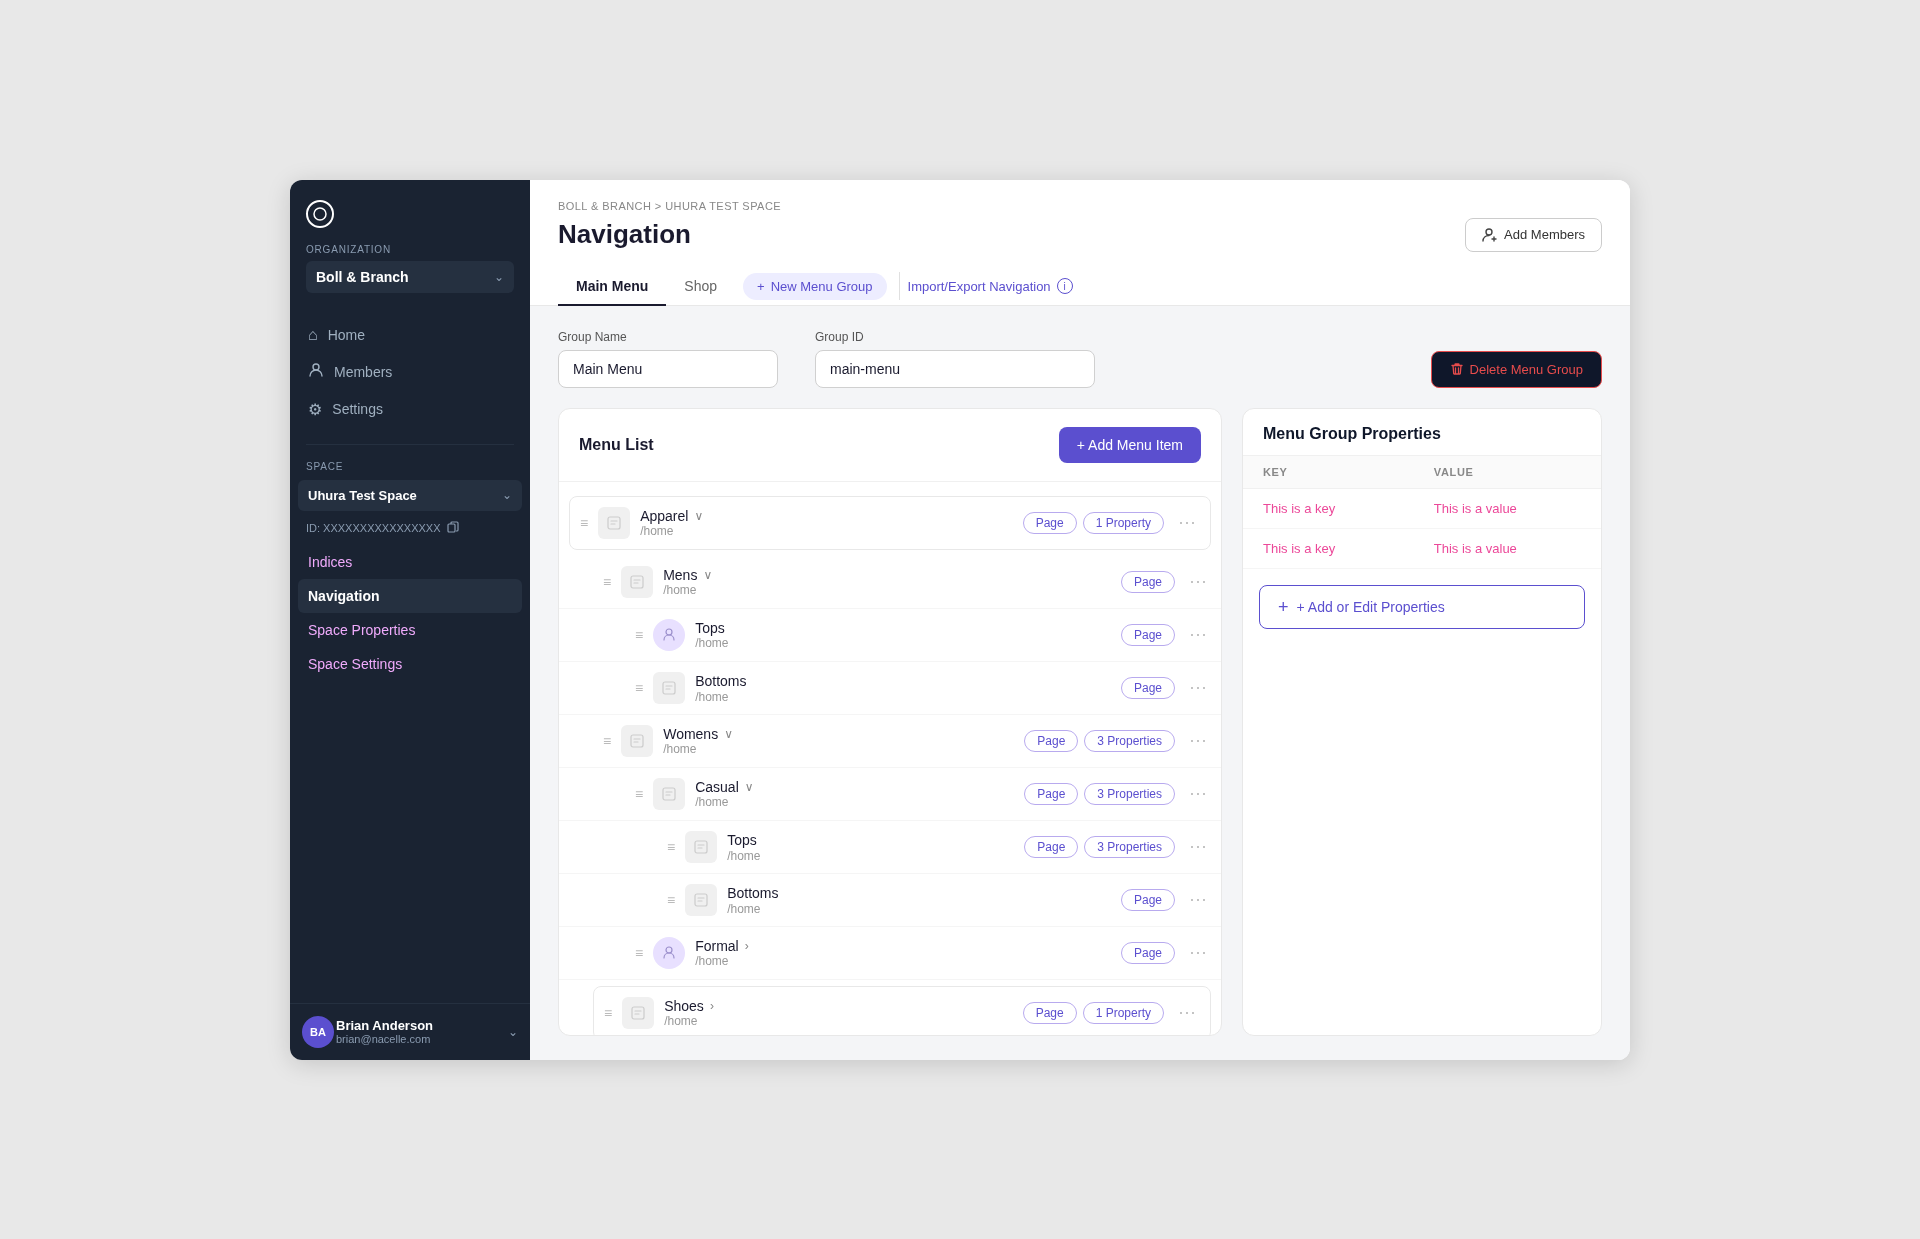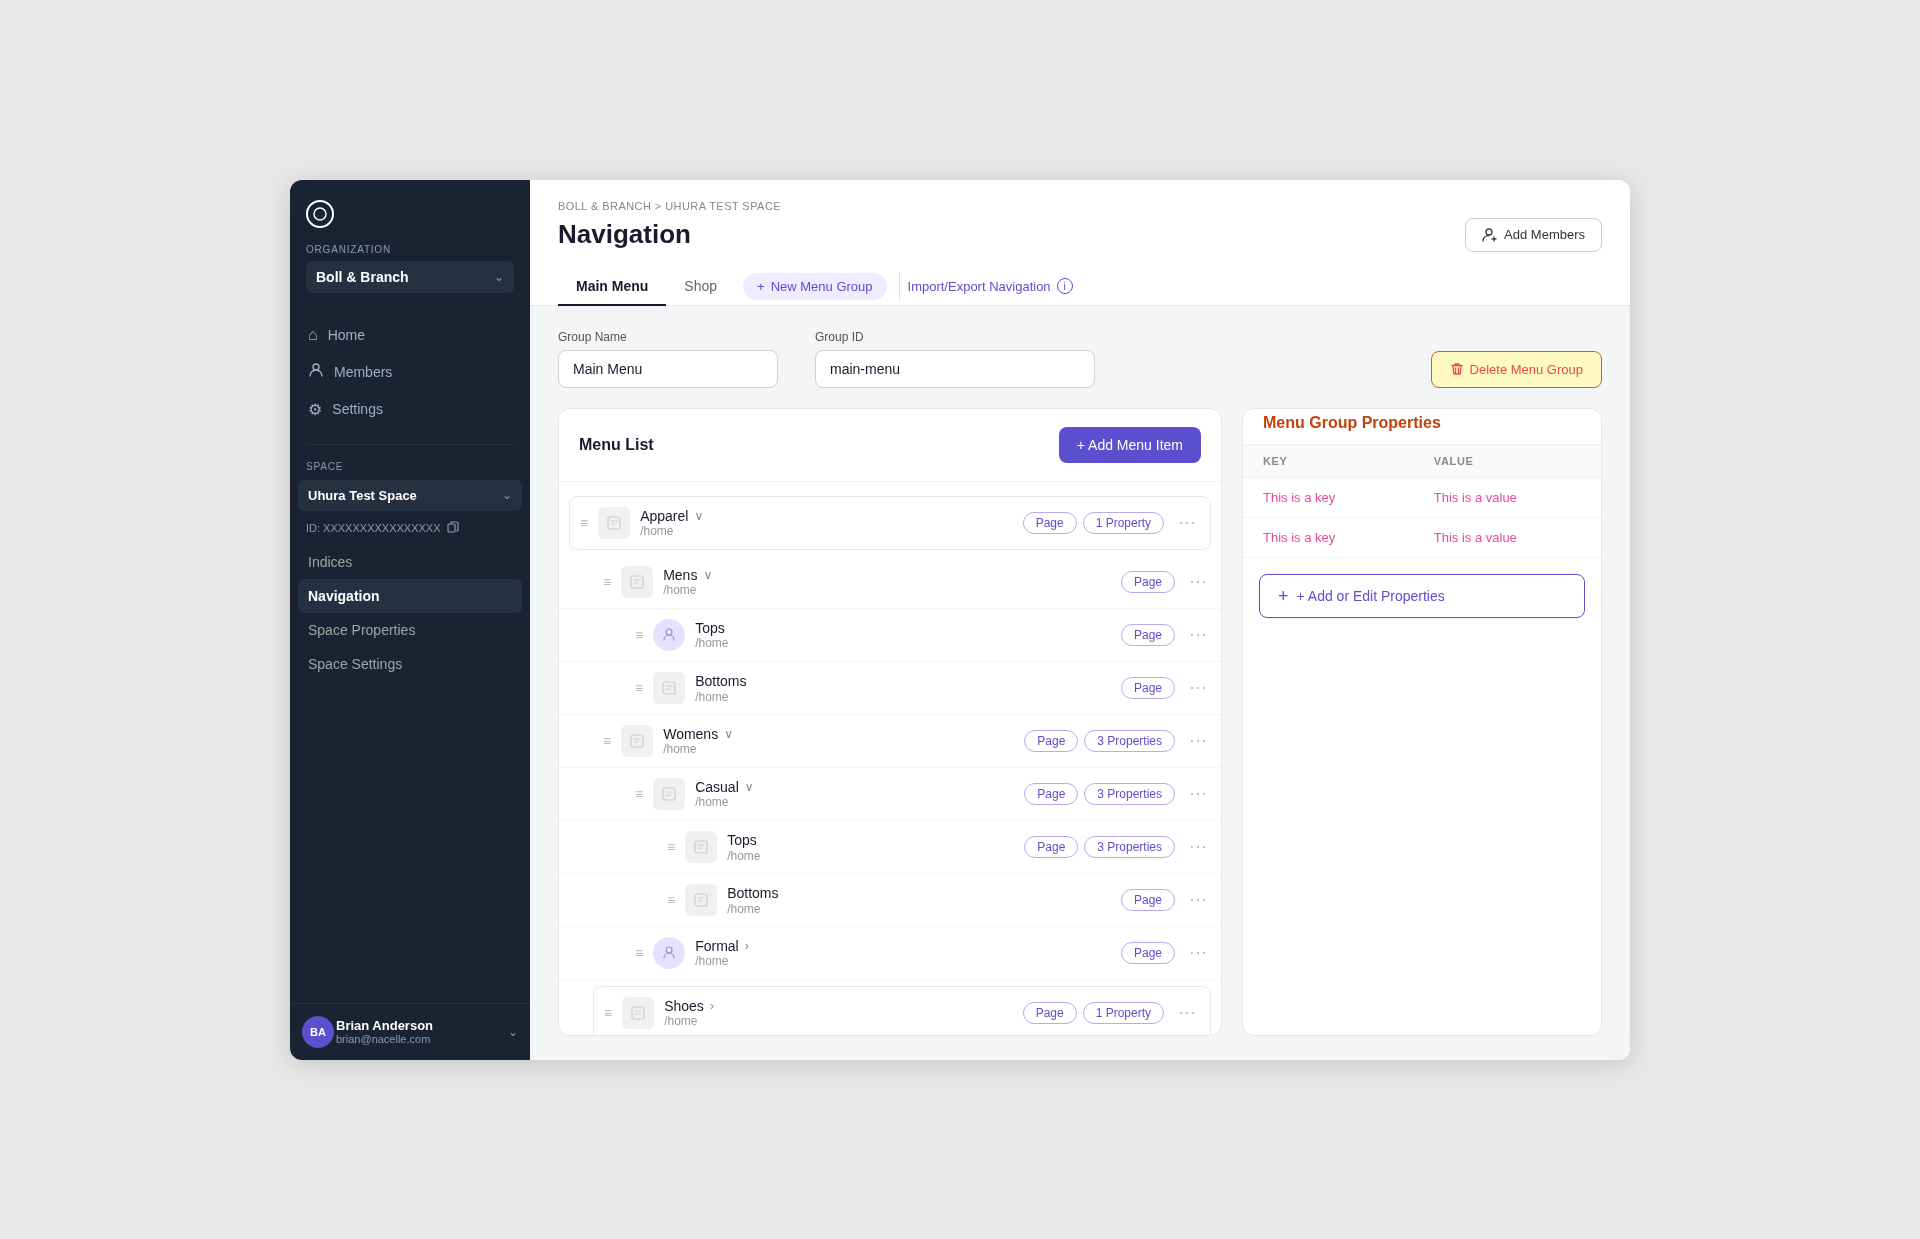--- a/index.html
+++ b/index.html
@@ -103,21 +103,21 @@
     }
 
     .sidebar-space-nav {
       padding: 4px 8px;
     }
     .sidebar-space-nav-item {
       display: flex; align-items: center;
       padding: 9px 10px;
       border-radius: 6px;
       cursor: pointer;
-      color: #a3a3a3;
+      color: #f0abfc;
       font-size: 14px;
     }
     .sidebar-space-nav-item.active {
       background: #253040;
       color: #fff;
       font-weight: 600;
     }
 
     .sidebar-footer {
       margin-top: auto;
@@ -249,21 +249,21 @@
       min-width: 220px;
       outline: none;
     }
     .form-input-id { min-width: 280px; }
     .delete-btn {
       margin-left: auto;
       display: flex; align-items: center; gap: 6px;
       border: 1.5px solid #e74c4c;
       border-radius: 8px;
       padding: 10px 18px;
-      background: #fef9c3;
+      background: #0f172a;
       color: #e74c4c;
       font-size: 13px; font-weight: 500;
       cursor: pointer;
     }
 
     
     .menu-properties-row {
       display: flex; gap: 20px; flex: 1; overflow: hidden;
     }
 
@@ -347,22 +347,22 @@
       width: 360px;
       background: #fff;
       border-radius: 12px;
       border: 1px solid #e8e8e8;
       overflow: hidden;
       display: flex;
       flex-direction: column;
       flex-shrink: 0;
     }
     .properties-header {
-      padding: 5px 20px 12px;
-      font-size: 16px; font-weight: 600; color: #c2410c;
+      padding: 16px 20px 12px;
+      font-size: 16px; font-weight: 600; color: #0f172a;
       border-bottom: 1px solid #f0f0f0;
     }
     .properties-table {
       width: 100%;
       border-collapse: collapse;
     }
     .properties-table th {
       text-align: left;
       font-size: 11px;
       color: #888;

